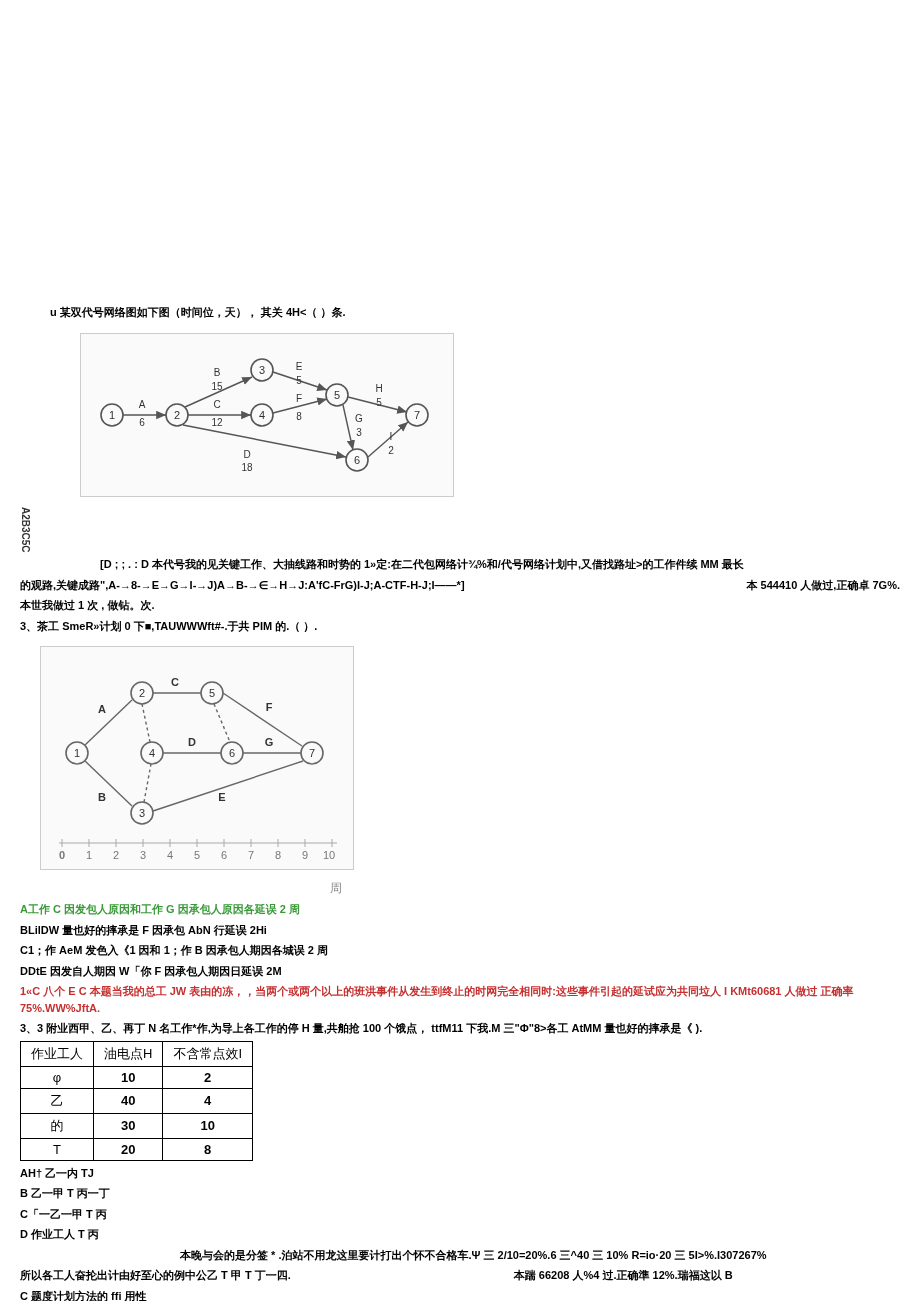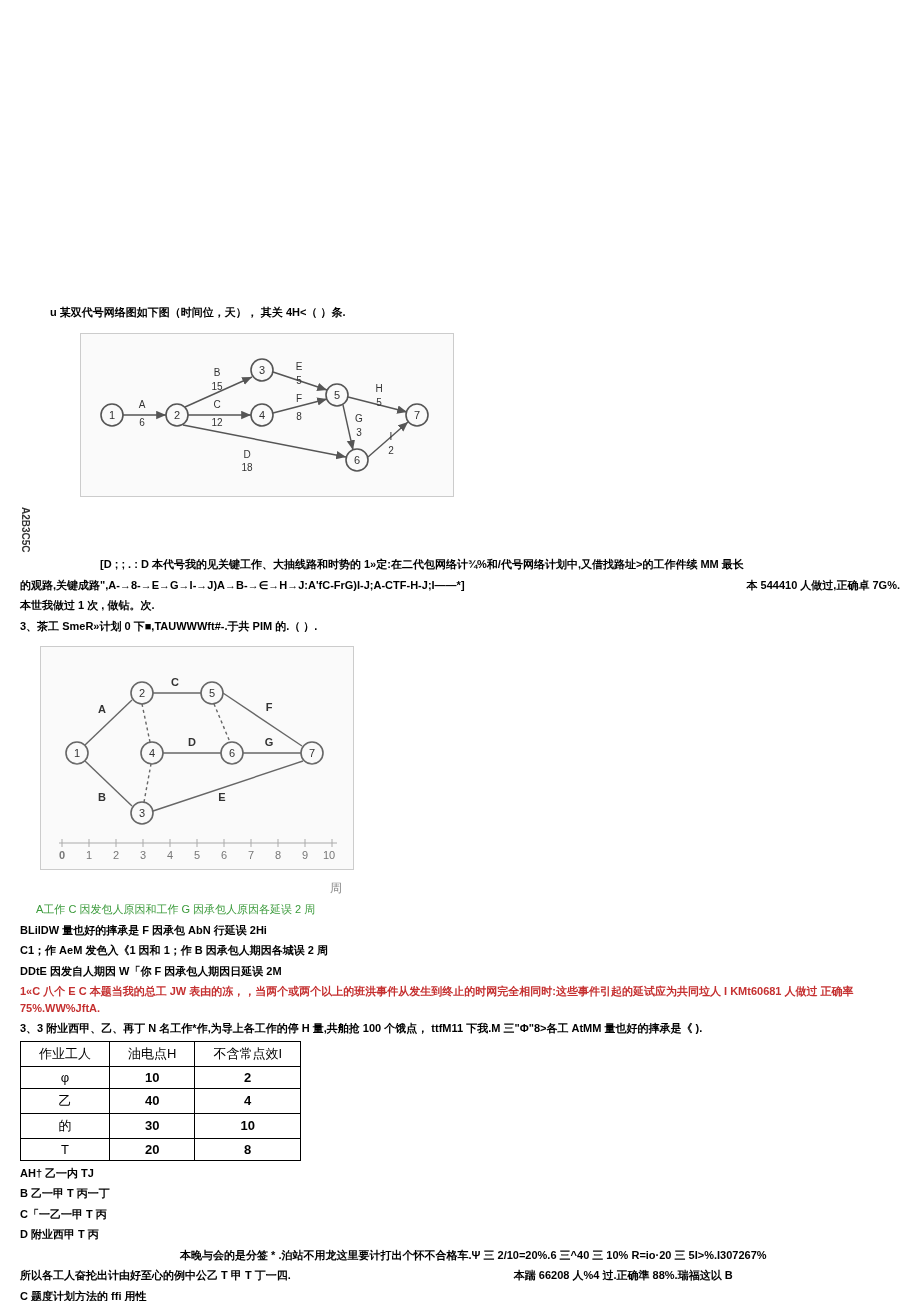--- a/index.html
+++ b/index.html
@@ -24,29 +24,29 @@
     .diagram-box svg { display: block; }
     .vertical-label {
       writing-mode: vertical-rl;
       font-size: 10px;
       font-weight: bold;
       color: #333;
       display: inline-block;
       margin-right: 4px;
       vertical-align: bottom;
     }
-    .green-txt { color: #3a9a3a; font-weight: normal; margin-left: 16px; }
+    .green-txt { color: #3a9a3a; font-weight: bold; }
     .red-txt { color: #c53030; }
     .tbl {
       border-collapse: collapse;
       margin: 4px 0;
     }
     .tbl td, .tbl th {
       border: 1px solid #000;
-      padding: 3px 18px;
+      padding: 3px 10px;
       text-align: center;
       font-size: 13px;
     }
     .tbl th { font-weight: normal; }
     .right-note { float: right; }
     .axis-row {
       font-size: 12px;
       color: #888;
       letter-spacing: 2px;
       padding-left: 10px;
@@ -251,25 +251,25 @@
     <td>T</td>
     <td><b>20</b></td>
     <td><b>8</b></td>
   </tr>
 </tbody>
   </table>
 
 <p class="para">AH† 乙一内 TJ</p>
 <p class="para">B 乙一甲 T 丙一丁</p>
 <p class="para">C「一乙一甲 T 丙</p>
-<p class="para">D 附业西甲 T 丙</p>
+<p class="para">D 作业工人 T 丙</p>
 
 <p class="para">
   <span style="padding-left:160px">本晚与会的是分签 * .泊站不用龙这里要计打出个怀不合格车.Ψ 三 2/10=20%.6 三^40 三 10% R=io·20 三 5I&gt;%.I307267%</span>
 </p>
 <p class="para">
   <span>所以各工人奋抡出计由好至心的例中公乙 T 甲 T 丁一四.</span>
-  <span class="right-note" style="float:none; padding-left:220px">本踹 66208 人%4 过.正确準 88%.瑞福这以 B</span>
+  <span class="right-note" style="float:none; padding-left:220px">本踹 66208 人%4 过.正确準 12%.瑞福这以 B</span>
 </p>
 <p class="para">C 题度计划方法的 ffi 用性</p>
 
 
 
 
 </body></html>

